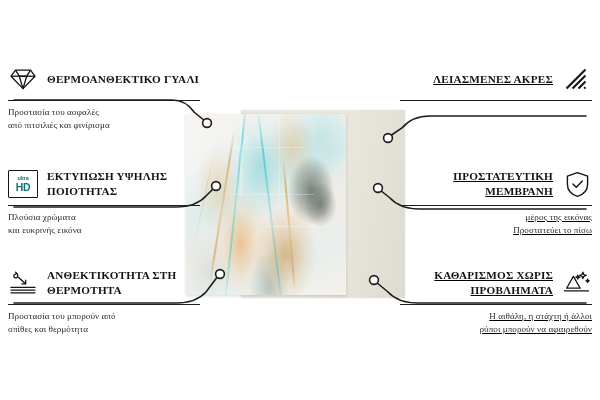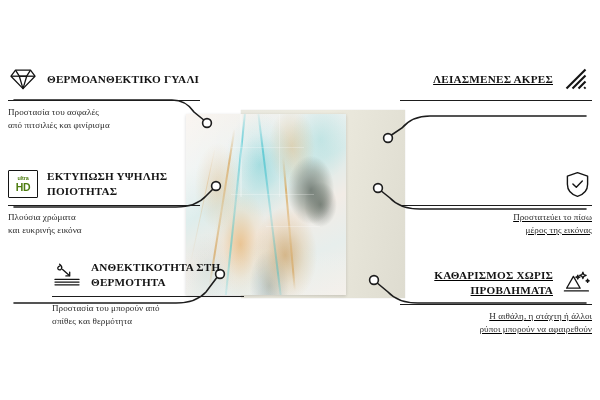--- a/index.html
+++ b/index.html
@@ -149,21 +149,21 @@
   }
   .feature.right .feat-head { flex-direction: row-reverse; }
 
   .feat-icon {
     flex: 0 0 auto;
     width: 30px;
     height: 30px;
     display: flex;
     align-items: center;
     justify-content: center;
-    color: #4d7c0f;
+    color: #0f766e;
   }
   .feat-icon svg { display: block; }
 
   .feat-title {
     font-family: "Liberation Serif", serif;
     font-size: 11.2px;
     font-weight: 700;
     line-height: 1.32;
     letter-spacing: 0.2px;
     color: #141414;
@@ -288,21 +288,21 @@
       </div>
       <div class="feat-title">ΕΚΤΥΠΩΣΗ ΥΨΗΛΗΣ ΠΟΙΟΤΗΤΑΣ</div>
     </div>
     <div class="feat-rule"></div>
     <div class="feat-desc">
       <div>Πλούσια χρώματα</div>
       <div>και ευκρινής εικόνα</div>
     </div>
   </div>
 
-  <div class="feature left" style="top:258px;margin-left:44px;">
+  <div class="feature left" style="top:266px;">
     <div class="feat-head">
       <div class="feat-icon">
         <svg width="28" height="26" viewBox="0 0 28 26" fill="none" stroke="#141414" stroke-width="1.3" stroke-linecap="round" stroke-linejoin="round">
           <path d="M6.6 2.2c1.9 1.5 2.6 3 2 4.4-.5 1.2-1.8 1.6-2.8 1.1-1-.5-1.3-1.6-.7-2.5.3-.5.9-.9 1.5-1"></path>
           <path d="M9.6 7.5 16.4 13.6"></path>
           <path d="M12.9 13.9h3.8v-3.8"></path>
           <path d="M2 17.4h24"></path>
           <path d="M2 20.1h24"></path>
           <path d="M2 22.8h24"></path>
         </svg>
@@ -332,25 +332,26 @@
   </div>
 
   <div class="feature right" style="top:167px;">
     <div class="feat-head">
       <div class="feat-icon">
         <svg width="25" height="27" viewBox="0 0 25 27" fill="none" stroke="#141414" stroke-width="1.4" stroke-linecap="round" stroke-linejoin="round">
           <path d="M12.5 1.6 22.6 5.1v8.2c0 6-4.3 10.3-10.1 12.1C6.7 23.6 2.4 19.3 2.4 13.3V5.1z"></path>
           <path d="M7.9 12.9 11.3 16.3 17.3 10.1"></path>
         </svg>
       </div>
-    </div>
-    <div class="feat-rule"></div>
-    <div class="feat-desc">
+      <div class="feat-title">ΠΡΟΣΤΑΤΕΥΤΙΚΗ ΜΕΜΒΡΑΝΗ</div>
+    </div>
+    <div class="feat-rule"></div>
+    <div class="feat-desc">
+      <div>μέρος της εικόνας</div>
       <div>Προστατεύει το πίσω</div>
-      <div>μέρος της εικόνας</div>
     </div>
   </div>
 
   <div class="feature right" style="top:266px;">
     <div class="feat-head">
       <div class="feat-icon">
         <svg width="28" height="26" viewBox="0 0 28 26" fill="none" stroke="#141414" stroke-width="1.3" stroke-linecap="round" stroke-linejoin="round">
           <path d="M3.6 18.2 10.4 6.4 17.2 18.2z"></path>
           <path d="M1.4 20.9h24"></path>
           <path d="M19.9 2.2l.9 2.3 2.3.9-2.3.9-.9 2.3-.9-2.3-2.3-.9 2.3-.9z"></path>

